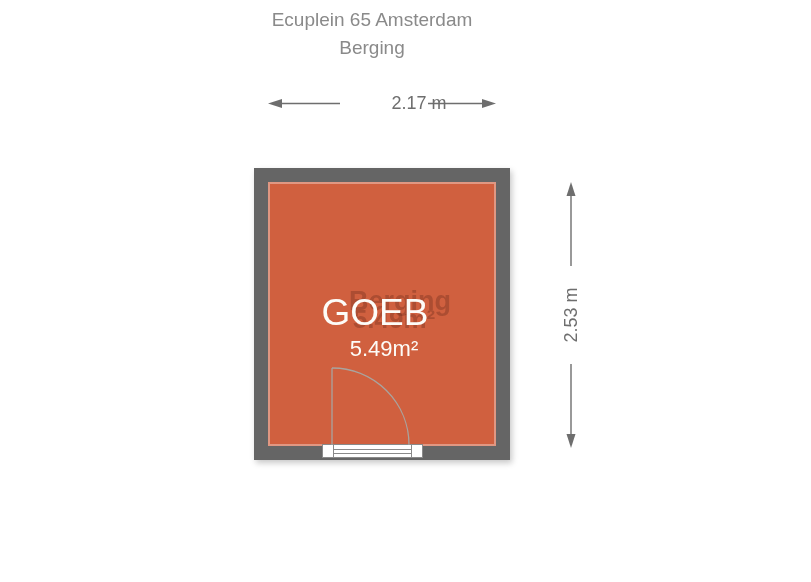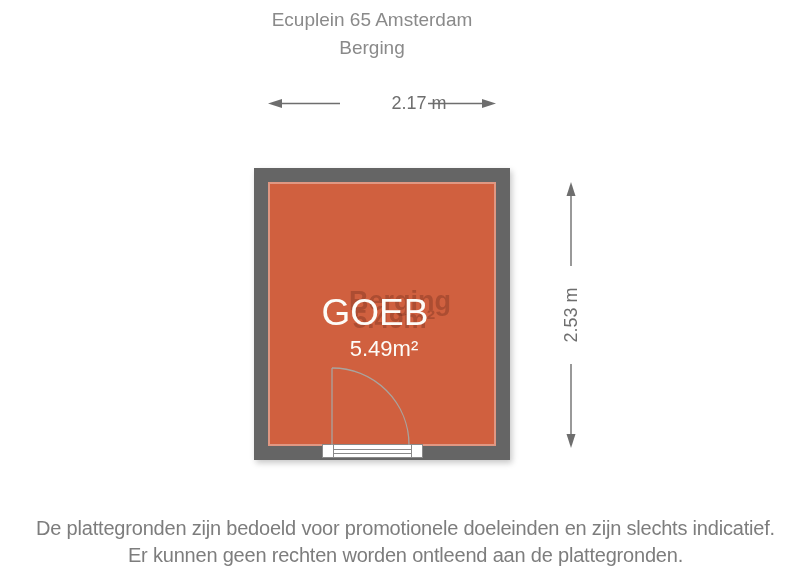--- a/index.html
+++ b/index.html
@@ -151,18 +151,14 @@
     <line class="dim-stroke" x1="571" y1="364" x2="571" y2="434"></line>
     <polygon class="dim-head" points="571,448 566.5,434 575.5,434"></polygon>
 
     <line class="door-stroke" x1="332" y1="368" x2="332" y2="445"></line>
     <path class="door-stroke" d="M 332 368 A 77 77 0 0 1 409 445"></path>
   </svg>
 
   <div class="abs dim-label dim-top">2.17 m</div>
   <div class="abs dim-label dim-right">2.53 m</div>
 
-  <div class="abs footer">
-    <div>De plattegronden zijn bedoeld voor promotionele doeleinden en zijn slechts indicatief.</div>
-    <div>Er kunnen geen rechten worden ontleend aan de plattegronden.</div>
-  </div>
 
 </div>
 
 </body></html>

